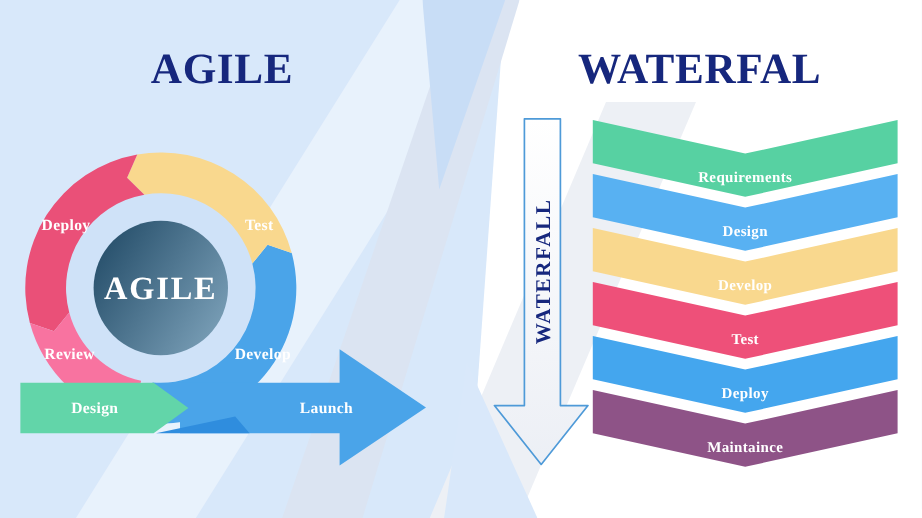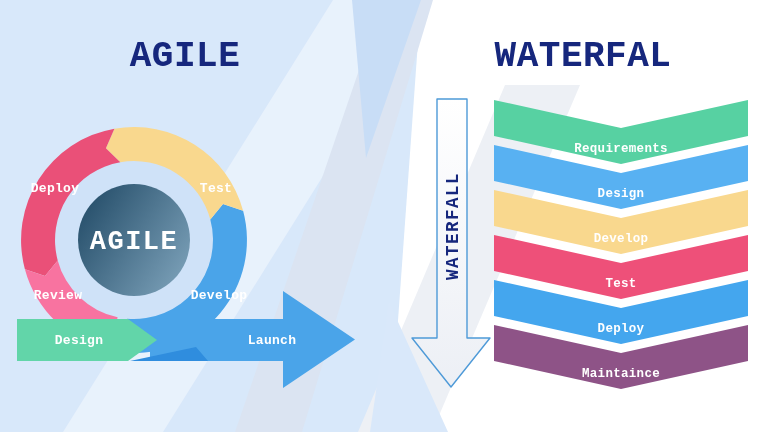--- a/index.html
+++ b/index.html
@@ -1,18 +1,18 @@
 <!DOCTYPE html>
 <html><head>
 <meta charset="utf-8">
 <style>
   html,body{margin:0;padding:0;background:#fff;}
   .stage{
     position:relative;width:768px;height:432px;overflow:hidden;background:#ffffff;
-    font-family:Liberation Mono, monospace;
+    font-family:Liberation Serif, serif;
   }
   .bg{position:absolute;inset:0;}
   .bg-left{background:#d8e8fa;clip-path:polygon(0 0,421px 0,390px 432px,0 432px);}
   .bg-left-stripe{background:rgba(255,255,255,0.42);clip-path:polygon(333px 0,433px 0,163px 432px,63px 432px);}
   .bg-left-band{background:#dbe4f2;clip-path:polygon(383px 0,433px 0,302px 432px,235px 432px);}
   .bg-left-dark{background:#c8ddf6;clip-path:polygon(352px 0,421px 0,366px 158px);}
   .bg-right-band{background:#edf0f5;clip-path:polygon(505px 85px,580px 85px,432px 432px,358px 432px);}
   .bg-right-tri{background:#d9e8fa;clip-path:polygon(389px 302px,448px 432px,370px 432px);}
   .title{
     position:absolute;top:38px;transform:translateX(-50%);

